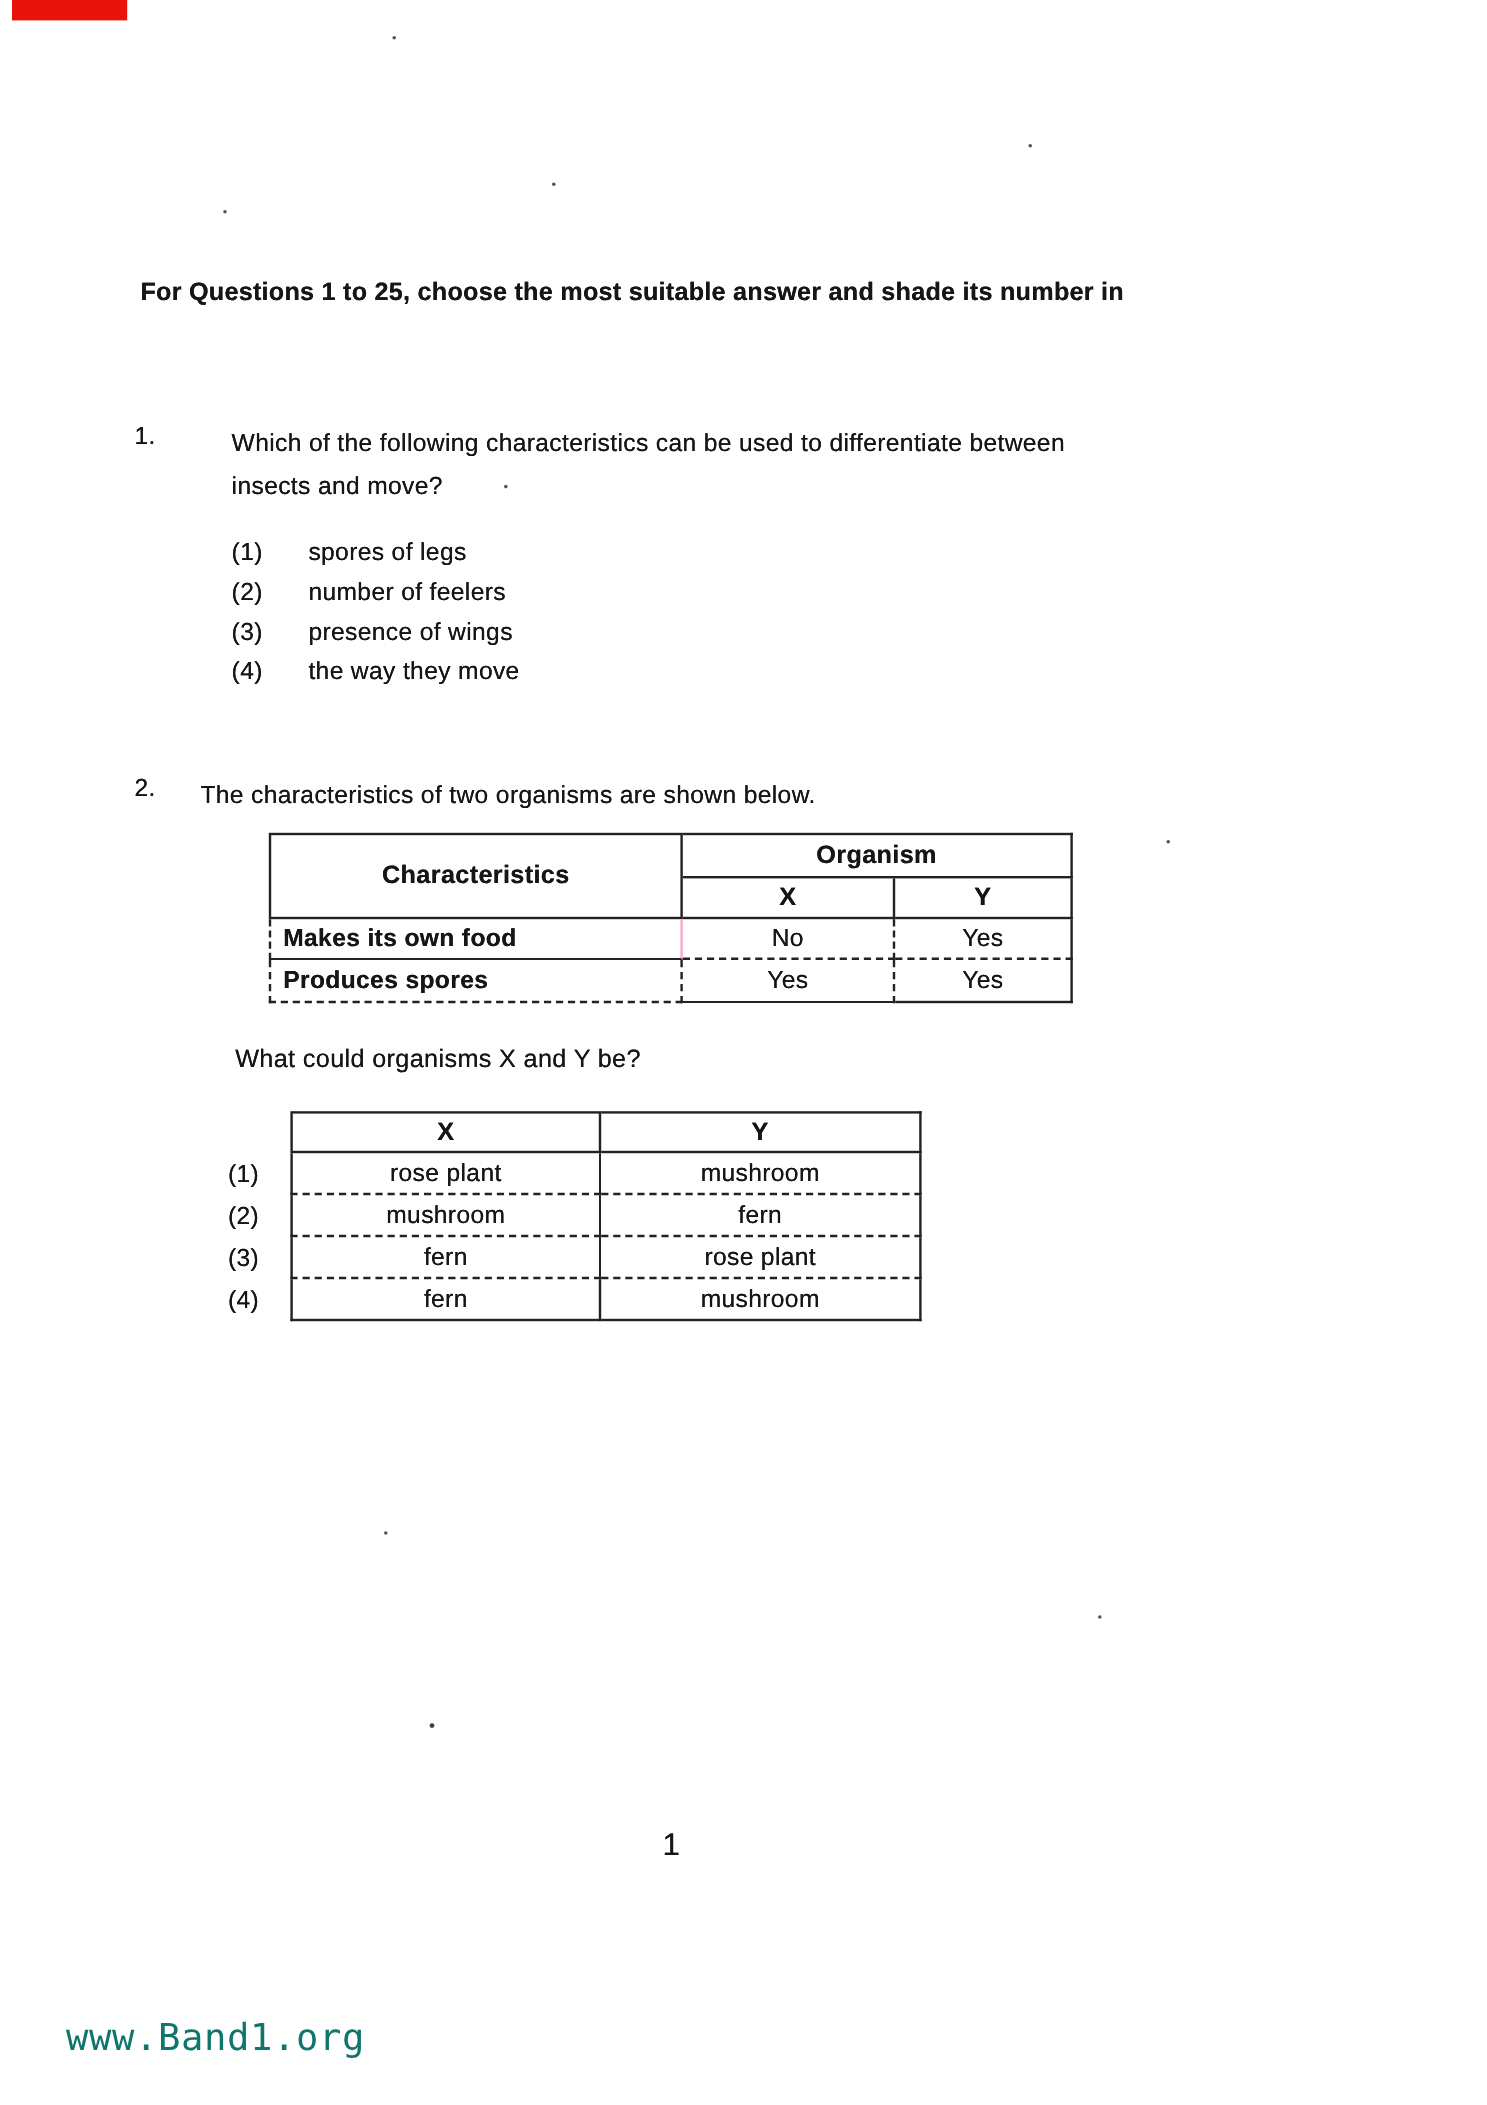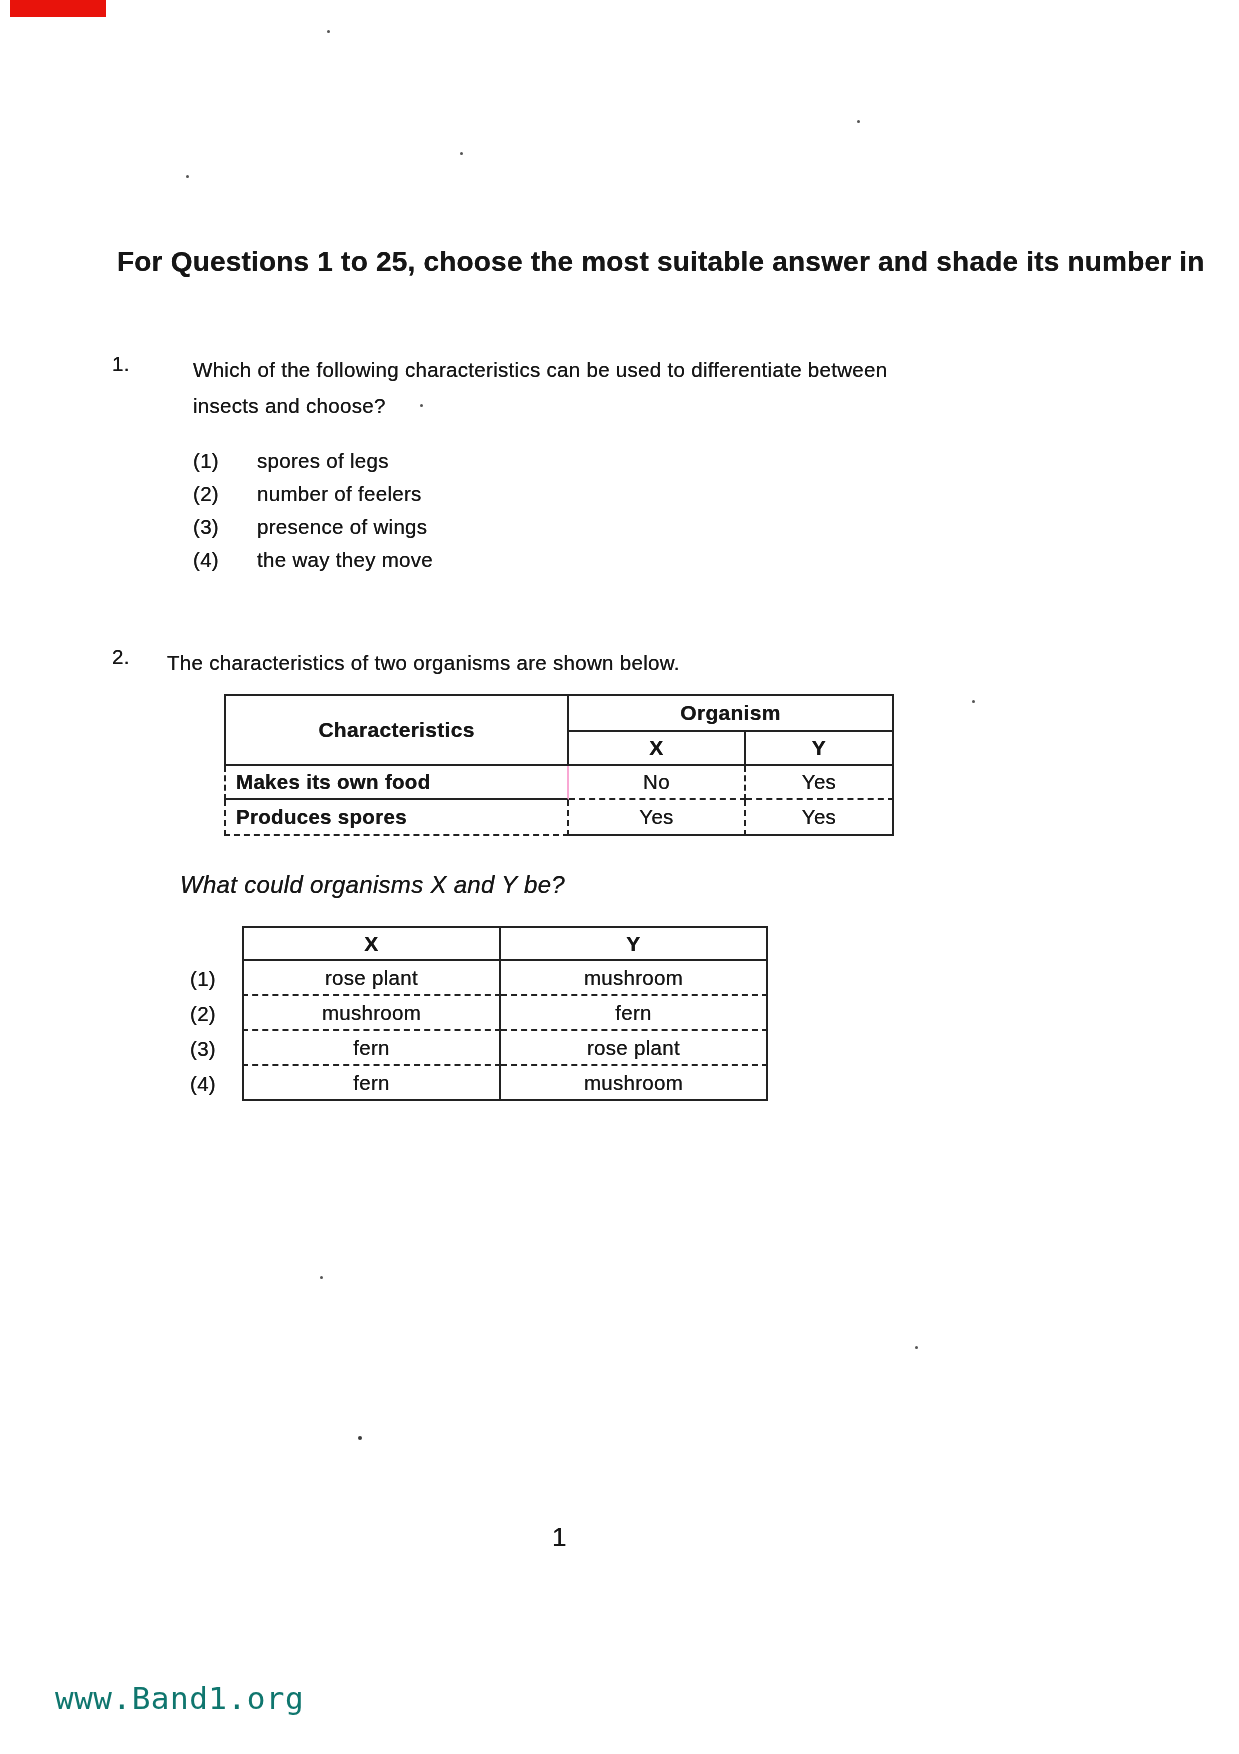--- a/index.html
+++ b/index.html
@@ -6,30 +6,30 @@
   body{width:1239px;height:1754px;position:relative;overflow:hidden;
        font-family:"Liberation Sans",sans-serif;color:#161616;}
   .abs{position:absolute;}
   .nowrap{white-space:nowrap;}
   .scanline{text-shadow:0 0 .5px #1a1a1a;}
 
   
   .redmark{left:10px;top:0;width:96px;height:17px;background:#e8130b;}
 
   
-  .instr{left:117px;top:243px;font-weight:bold;font-size:28px;line-height:38px;letter-spacing:.2px;}
+  .instr{left:117px;top:225px;font-weight:bold;font-size:21px;line-height:38px;letter-spacing:.2px;}
 
   
   .qnum{font-size:20.5px;letter-spacing:.3px;}
   .qtext{font-size:20.5px;line-height:36px;letter-spacing:.3px;}
   .q1num{left:112px;top:352px;}
   .q1text{left:165px;top:352px;margin-left:28px;}
   .q2num{left:112px;top:645px;}
   .q2text{left:167px;top:645px;}
-  .followup{left:180px;top:871px;font-size:24px;letter-spacing:.3px;font-style:italic;}
+  .followup{left:196px;top:871px;font-size:21px;letter-spacing:.3px;}
 
   
   .opts{left:193px;top:444px;}
   .optrow{height:33px;display:flex;align-items:center;font-size:20.5px;letter-spacing:.3px;}
   .optlabel{display:inline-block;width:64px;}
 
   
   .t1{left:224px;top:694px;display:grid;
       grid-template-columns:345px 177px 148px;
       grid-template-rows:38px 34px 34px 36px;}
@@ -89,21 +89,21 @@
 <div class="speck sm" style="left:915px;top:1346px;"></div>
 <div class="speck" style="left:358px;top:1436px;"></div>
 
 <div class="abs instr scanline">
   <div class="nowrap">For Questions 1 to 25, choose the most suitable answer and shade its number in</div>
 </div>
 
 <div class="abs qnum q1num scanline">1.</div>
 <div class="abs qtext q1text scanline">
   <div class="nowrap">Which of the following characteristics can be used to differentiate between</div>
-  <div class="nowrap">insects and choose?</div>
+  <div class="nowrap">insects and move?</div>
 </div>
 
 <div class="abs opts scanline">
   <div class="optrow">
     <span class="optlabel">(1)</span>
     <span>spores of legs</span>
   </div>
   <div class="optrow">
     <span class="optlabel">(2)</span>
     <span>number of feelers</span>

